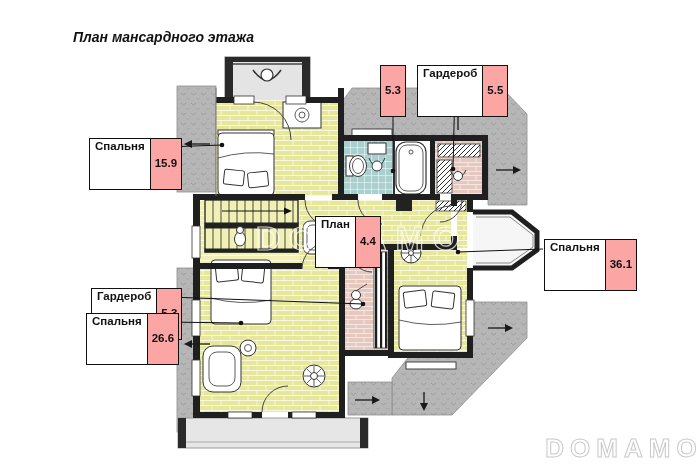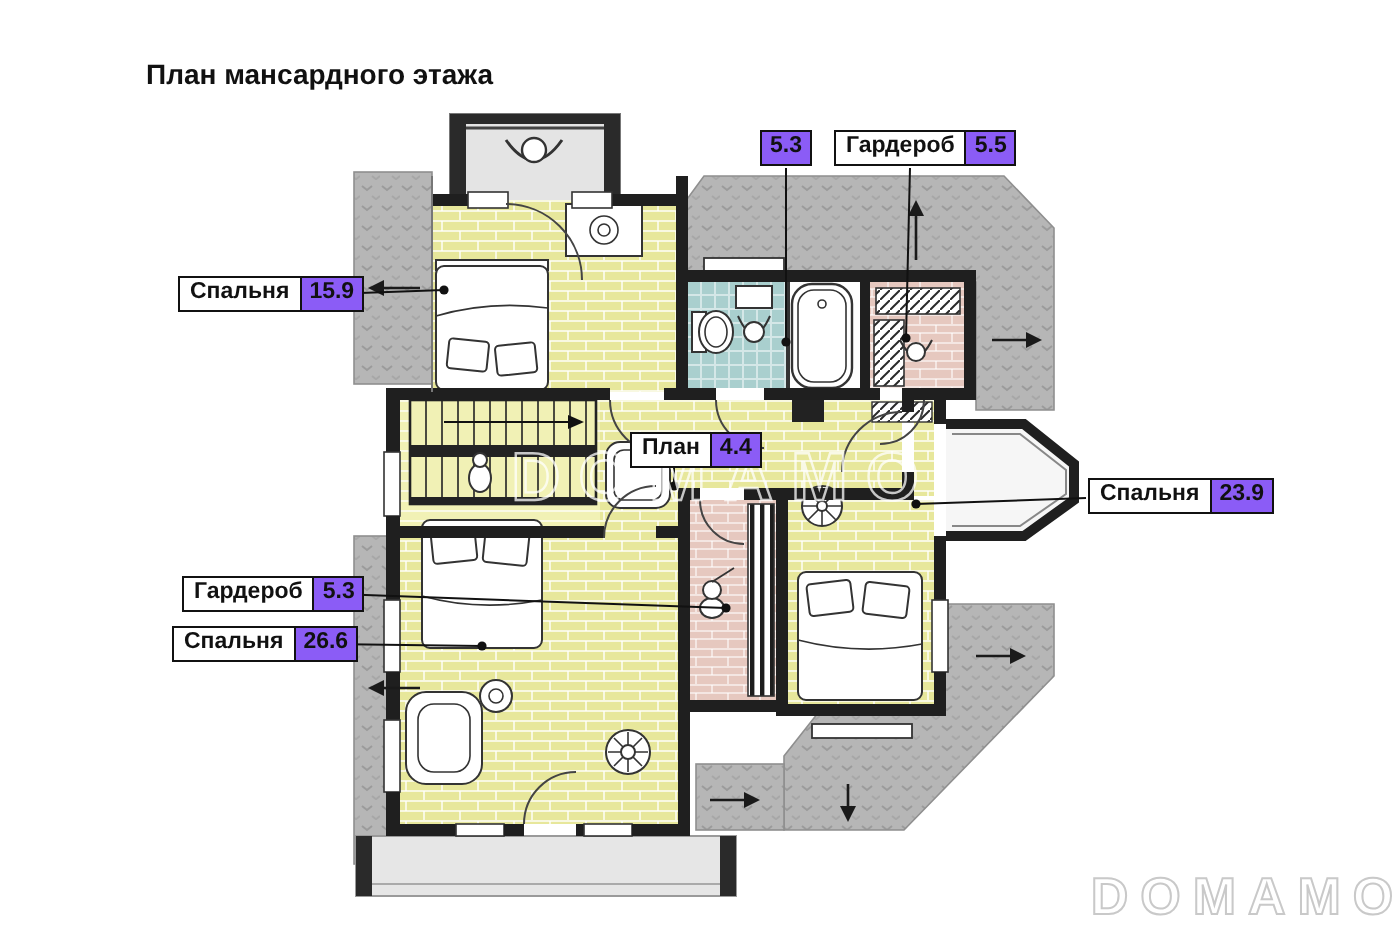--- a/index.html
+++ b/index.html
@@ -1,22 +1,22 @@
 <!DOCTYPE html>
 <html><head>
 <meta charset="utf-8">
 <style>
   html,body{margin:0;padding:0;background:#ffffff;}
   .canvas{position:relative;width:700px;height:467px;background:#fff;overflow:hidden;
           font-family:"Liberation Sans",sans-serif;}
   .plan-svg{position:absolute;left:0;top:0;}
-  .page-title{position:absolute;left:73px;top:29px;font-size:14px;font-weight:bold;color:#111;}
+  .page-title{position:absolute;left:73px;top:29px;font-size:14px;font-weight:bold;color:#111;font-style:italic;}
   .plabel{position:absolute;display:flex;align-items:stretch;font-size:11.5px;font-weight:bold;color:#111;line-height:1;}
   .plabel .nm{background:#fff;border:1.5px solid #111;padding:2px 5px 2px 5px;white-space:nowrap;}
-  .plabel .ar{background:#8b5cf6;border:1.5px solid #111;border-left:none;padding:2px 4px;white-space:nowrap;}
+  .plabel .ar{background:#fca5a5;border:1.5px solid #111;border-left:none;padding:19px 4px;white-space:nowrap;}
   .plabel .ar.solo{border-left:1.5px solid #111;}
 </style>
 </head>
 <body>
 
 <div class="canvas">
 
   <svg class="plan-svg" width="700" height="467" viewBox="0 0 700 467">
     <defs>
       <pattern id="roofp" width="10" height="10" patternUnits="userSpaceOnUse">
@@ -332,21 +332,21 @@
     <span class="ar">5.5</span>
   </div>
 
   <div class="plabel" style="left:315px;top:216px">
     <span class="nm">План</span>
     <span class="ar">4.4</span>
   </div>
 
   <div class="plabel" style="left:544px;top:239px">
     <span class="nm">Спальня</span>
-    <span class="ar">23.9</span>
+    <span class="ar">36.1</span>
   </div>
 
   <div class="plabel" style="left:91px;top:288px">
     <span class="nm">Гардероб</span>
     <span class="ar">5.3</span>
   </div>
 
   <div class="plabel" style="left:86px;top:313px">
     <span class="nm">Спальня</span>
     <span class="ar">26.6</span>

